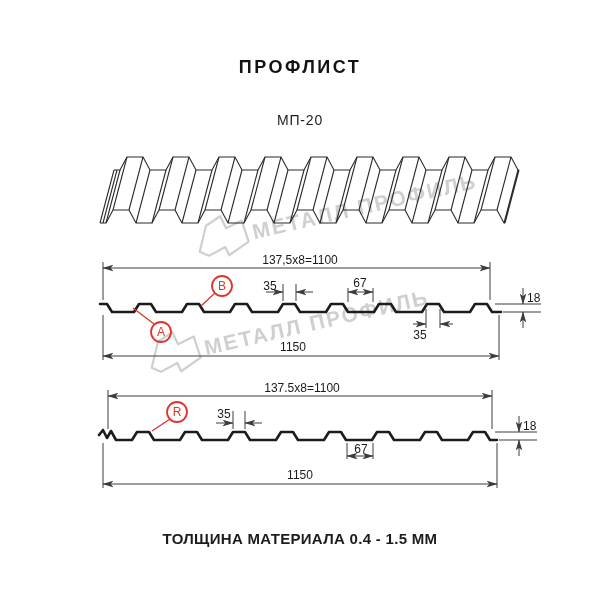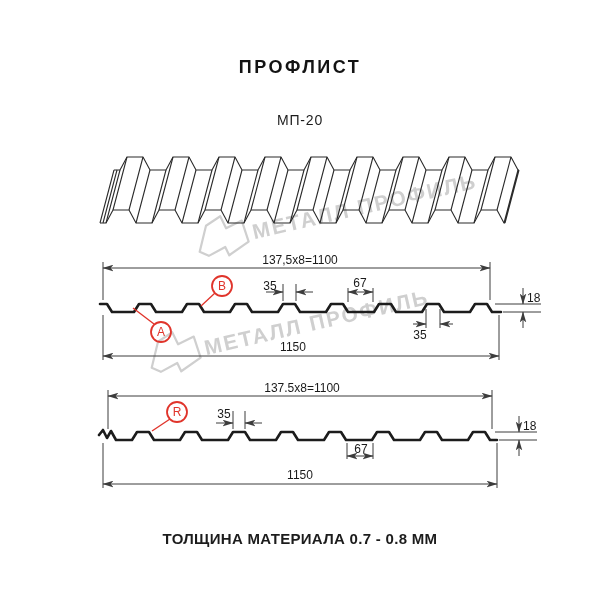--- a/index.html
+++ b/index.html
@@ -139,13 +139,13 @@
     <text class="dimtxt" x="300" y="479" text-anchor="middle">1150</text>
 
     <g>
       <line class="red" stroke-width="1.3" x1="170" y1="419" x2="152" y2="431"></line>
       <circle class="red" stroke-width="1.8" cx="177" cy="412" r="10"></circle>
       <text class="redtxt" x="177" y="416" text-anchor="middle">R</text>
     </g>
   </g>
 </svg>
 
-<div class="footer-note">ТОЛЩИНА МАТЕРИАЛА 0.7 - 0.8 ММ</div>
+<div class="footer-note">ТОЛЩИНА МАТЕРИАЛА 0.4 - 1.5 ММ</div>
 
 </body></html>

